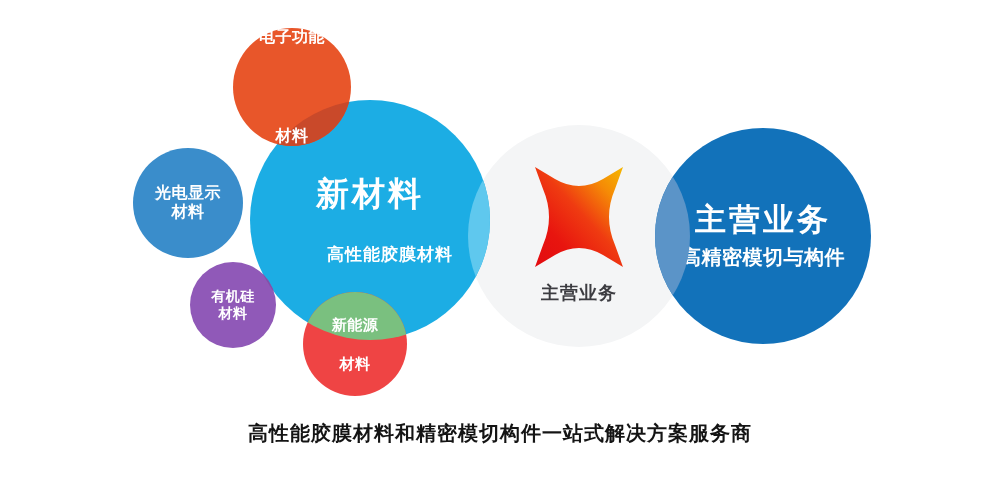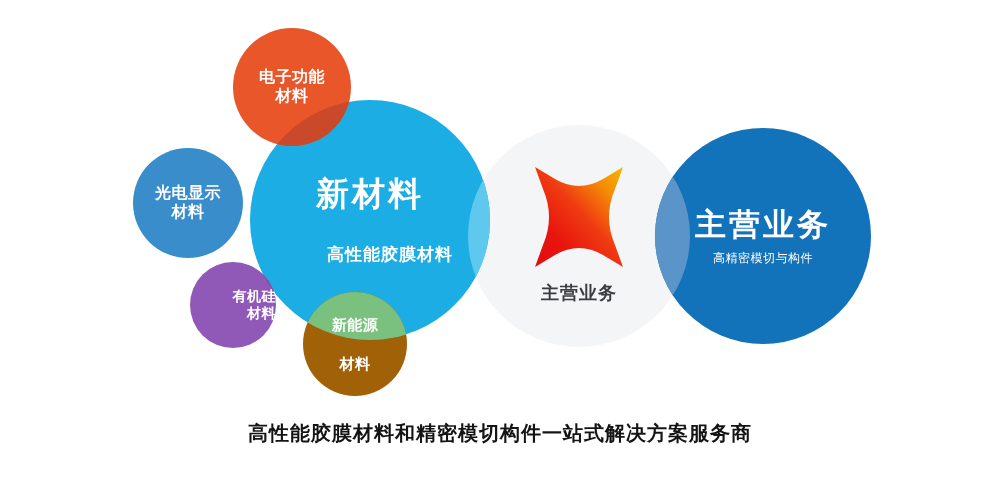--- a/index.html
+++ b/index.html
@@ -96,22 +96,22 @@
     background: #1272ba;
     z-index: 4;
   }
   #circle-precision .title-lg {
     font-size: 31px;
     font-weight: bold;
     letter-spacing: 3px;
     margin-bottom: 7px;
   }
   #circle-precision .title-sm {
-    font-size: 12px;
-    font-weight: normal;
+    font-size: 20px;
+    font-weight: bold;
     letter-spacing: 0.5px;
   }
 
   
   #lens-precision {
     position: absolute;
     left: 655px;
     top: 128px;
     width: 216px;
     height: 216px;
@@ -135,20 +135,21 @@
   #circle-electronic {
     left: 233px;
     top: 28px;
     width: 118px;
     height: 118px;
     background: #e8562a;
     font-size: 16px;
     font-weight: bold;
     z-index: 6;
     letter-spacing: 0.5px;
+    justify-content: space-between;
   }
   #circle-electronic .ov {
     position: absolute;
     inset: 0;
     border-radius: 50%;
     overflow: hidden;
     z-index: -1;
   }
   #circle-electronic .ov i {
     position: absolute;
@@ -177,21 +178,20 @@
   #circle-silicone {
     left: 190px;
     top: 262px;
     width: 86px;
     height: 86px;
     background: #9059b8;
     font-size: 14px;
     font-weight: bold;
     z-index: 6;
     letter-spacing: 0.5px;
-    align-items: flex-end;
   }
   #circle-silicone .ov {
     position: absolute;
     inset: 0;
     border-radius: 50%;
     overflow: hidden;
     z-index: -1;
   }
   #circle-silicone .ov i {
     position: absolute;
@@ -202,21 +202,21 @@
     border-radius: 50%;
     background: #7f53a8;
     display: block;
   }
 
   #circle-newenergy {
     left: 303px;
     top: 292px;
     width: 104px;
     height: 104px;
-    background: #a16207;
+    background: #ef4444;
     font-size: 15px;
     font-weight: bold;
     z-index: 6;
     letter-spacing: 0.5px;
     gap: 21px;
   }
   #circle-newenergy .ov {
     position: absolute;
     inset: 0;
     border-radius: 50%;

